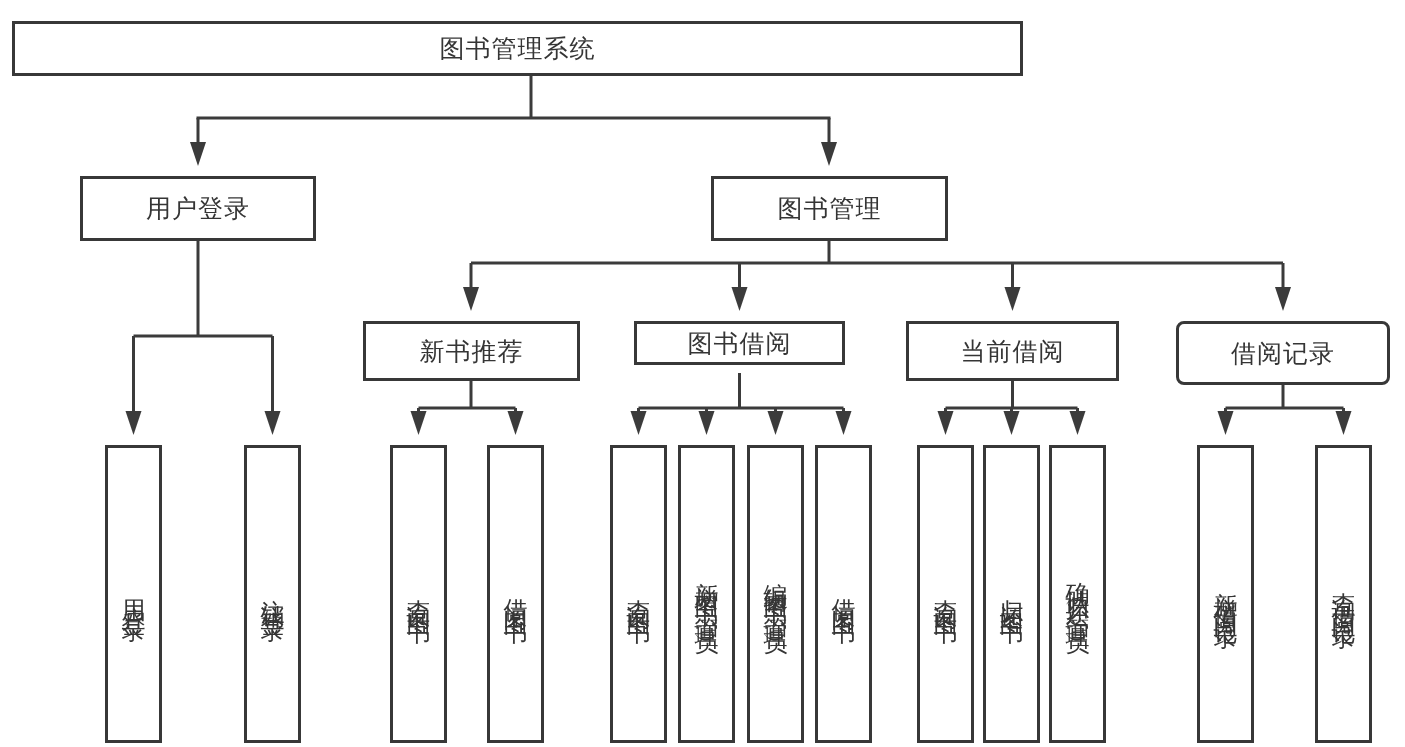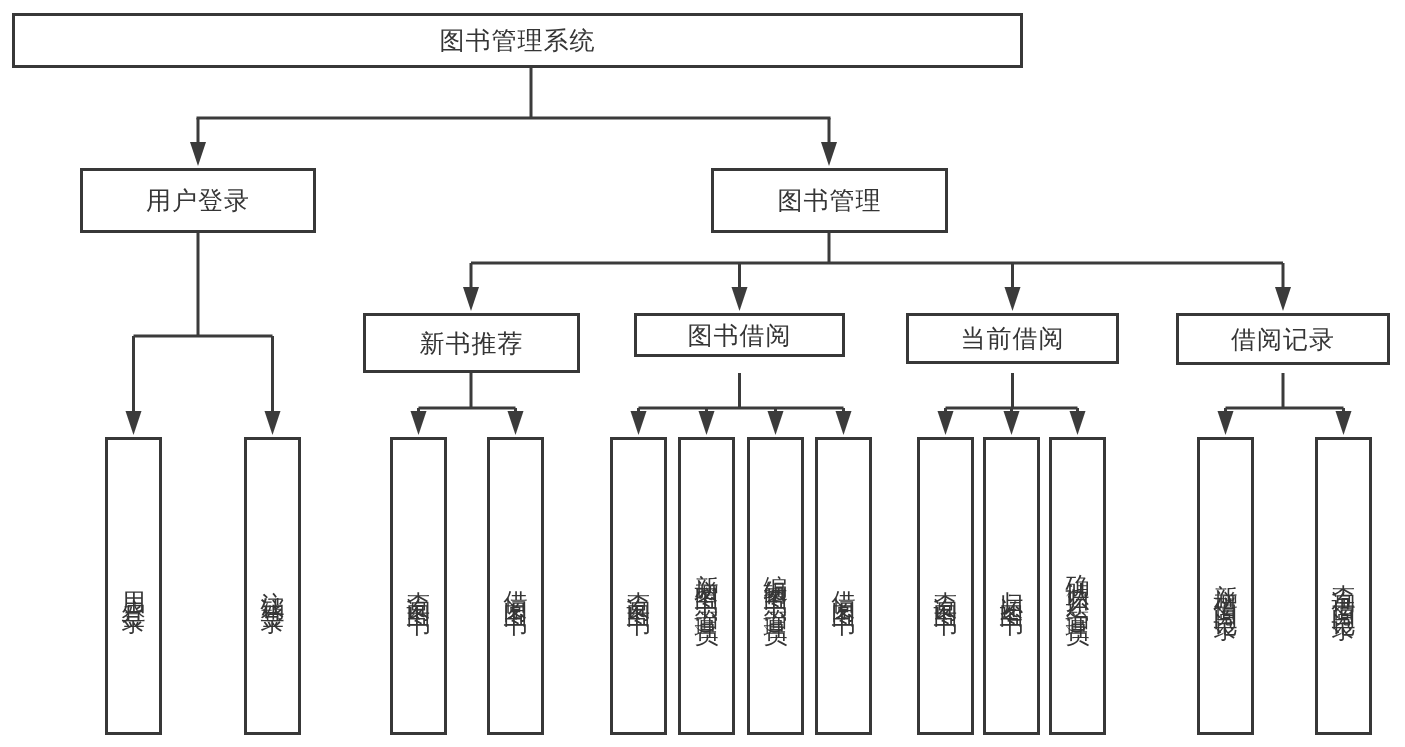--- a/index.html
+++ b/index.html
@@ -24,20 +24,21 @@
   .wires polygon { fill: var(--line); stroke: none; }
   .node {
     position: absolute;
     border: 3px solid var(--box-border);
     background: var(--background);
     color: var(--text);
     display: flex;
     align-items: center;
     justify-content: center;
     z-index: 2;
+    margin-top: 8px;
   }
   .hbox { font-size: 25px; letter-spacing: 1px; white-space: nowrap; }
   .leaf { width: 57px; height: 298px; top: 437px; }
   .vtext {
     writing-mode: vertical-rl;
     text-orientation: mixed;
     font-size: 24px;
     letter-spacing: 7px;
     line-height: 1;
     color: var(--text);
@@ -120,22 +121,22 @@
       <polygon points="1335.5,411 1351.5,411 1343.5,435"></polygon>
   </svg>
 
   <div class="node hbox" style="left:12px; top:13px; width:1011px; height:55px;">图书管理系统</div>
 
   <div class="node hbox" style="left:80px; top:168px; width:236px; height:65px;">用户登录</div>
   <div class="node hbox" style="left:363px; top:313px; width:217px; height:60px;">新书推荐</div>
 
   <div class="node hbox" style="left:711px; top:168px; width:237px; height:65px;">图书管理</div>
   <div class="node hbox" style="left:634px; top:313px; width:211px; height:44px;">图书借阅</div>
-  <div class="node hbox" style="left:906px; top:313px; width:213px; height:51px;">当前借阅</div>
-  <div class="node hbox" style="left:1176px; top:313px; width:214px; height:52px;">借阅记录</div>
+  <div class="node hbox" style="left:906px; top:313px; width:213px; height:60px;">当前借阅</div>
+  <div class="node hbox" style="left:1176px; top:313px; width:214px; height:64px;border-radius:8px;">借阅记录</div>
 
   <div class="node leaf" style="left:105px;">
     <span class="vtext">用户登录</span>
   </div>
   <div class="node leaf" style="left:244px;">
     <span class="vtext">注销登录</span>
   </div>
 
   <div class="node leaf" style="left:390px;">
     <span class="vtext">查询图书</span>

